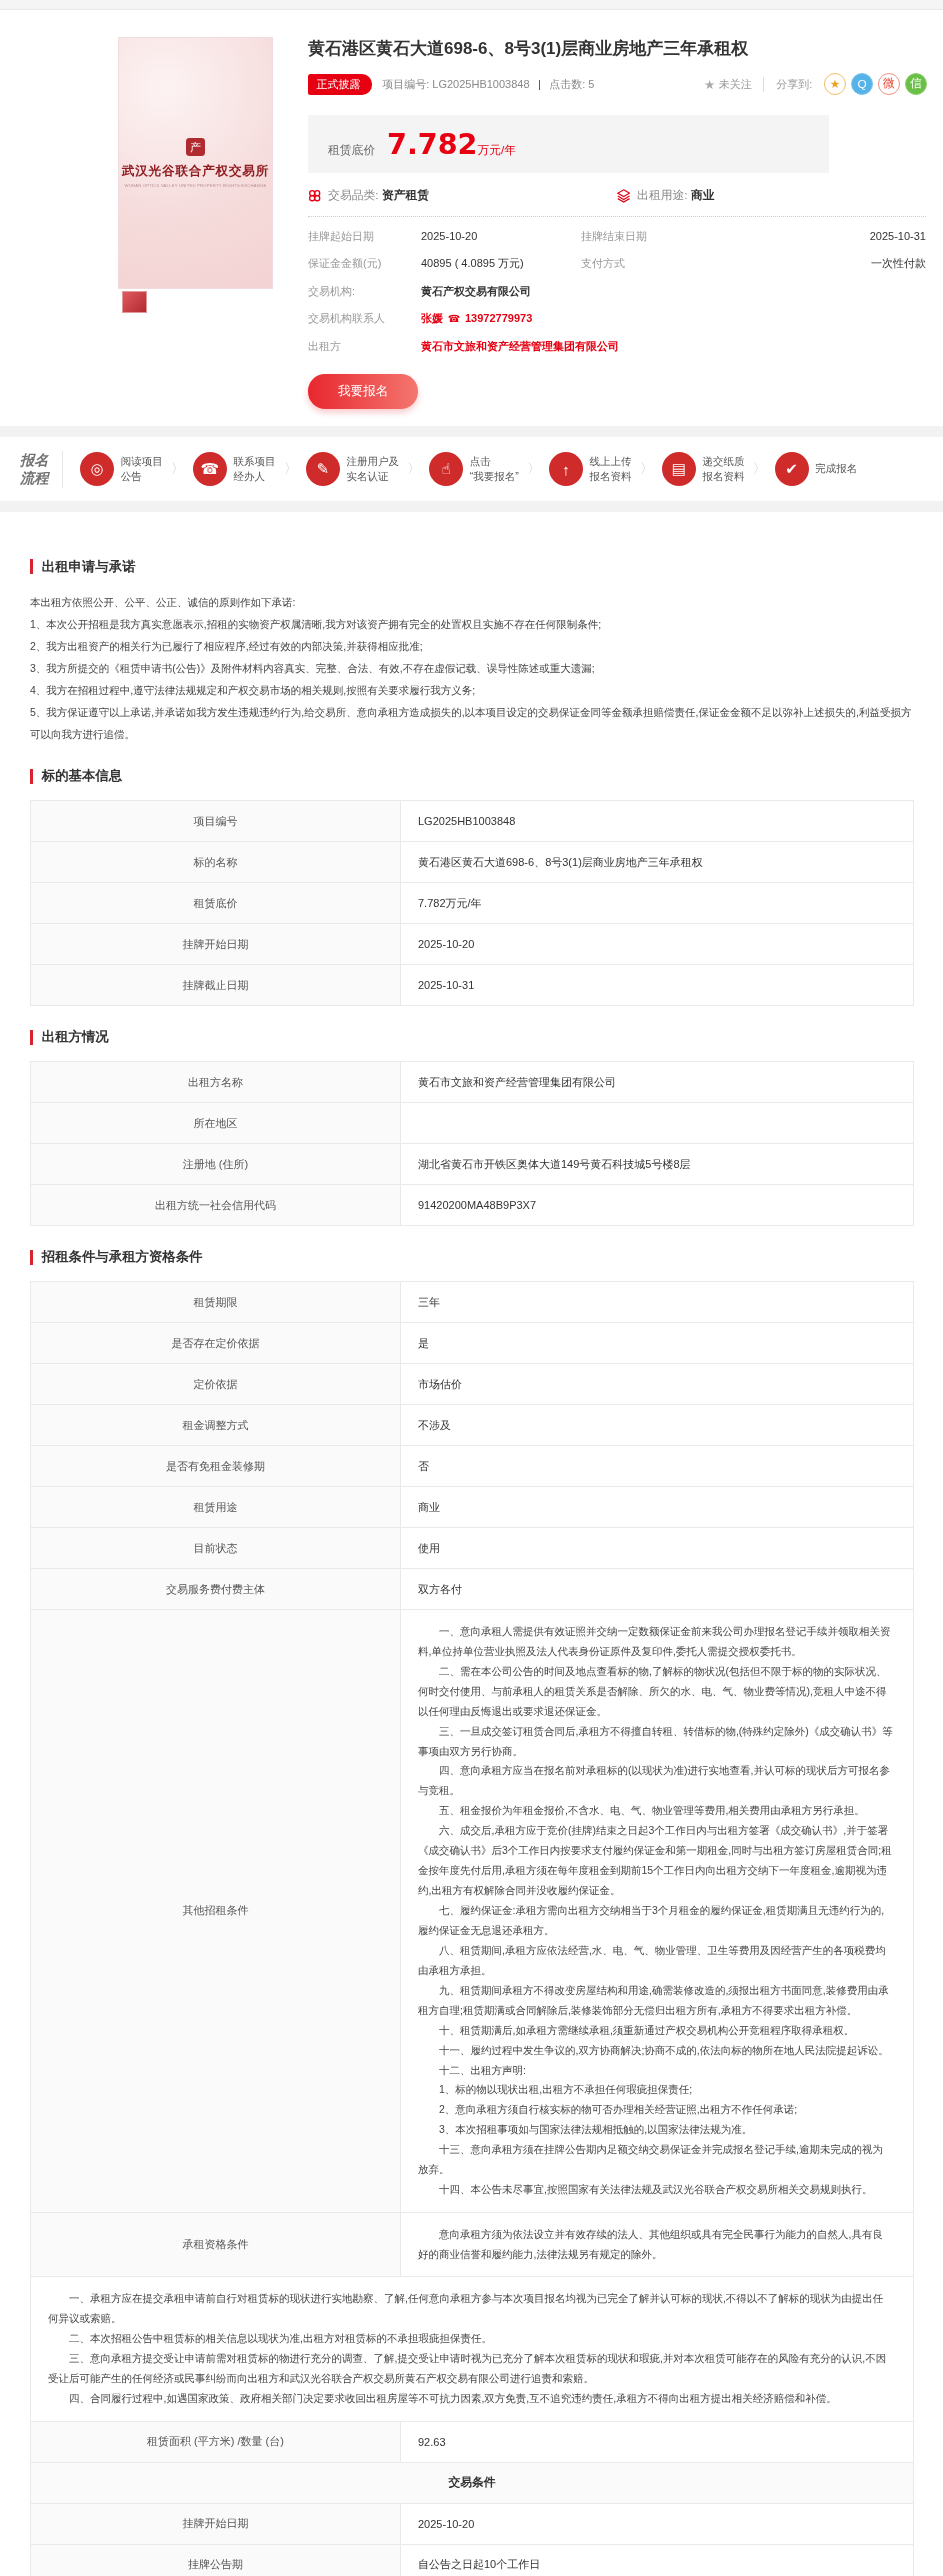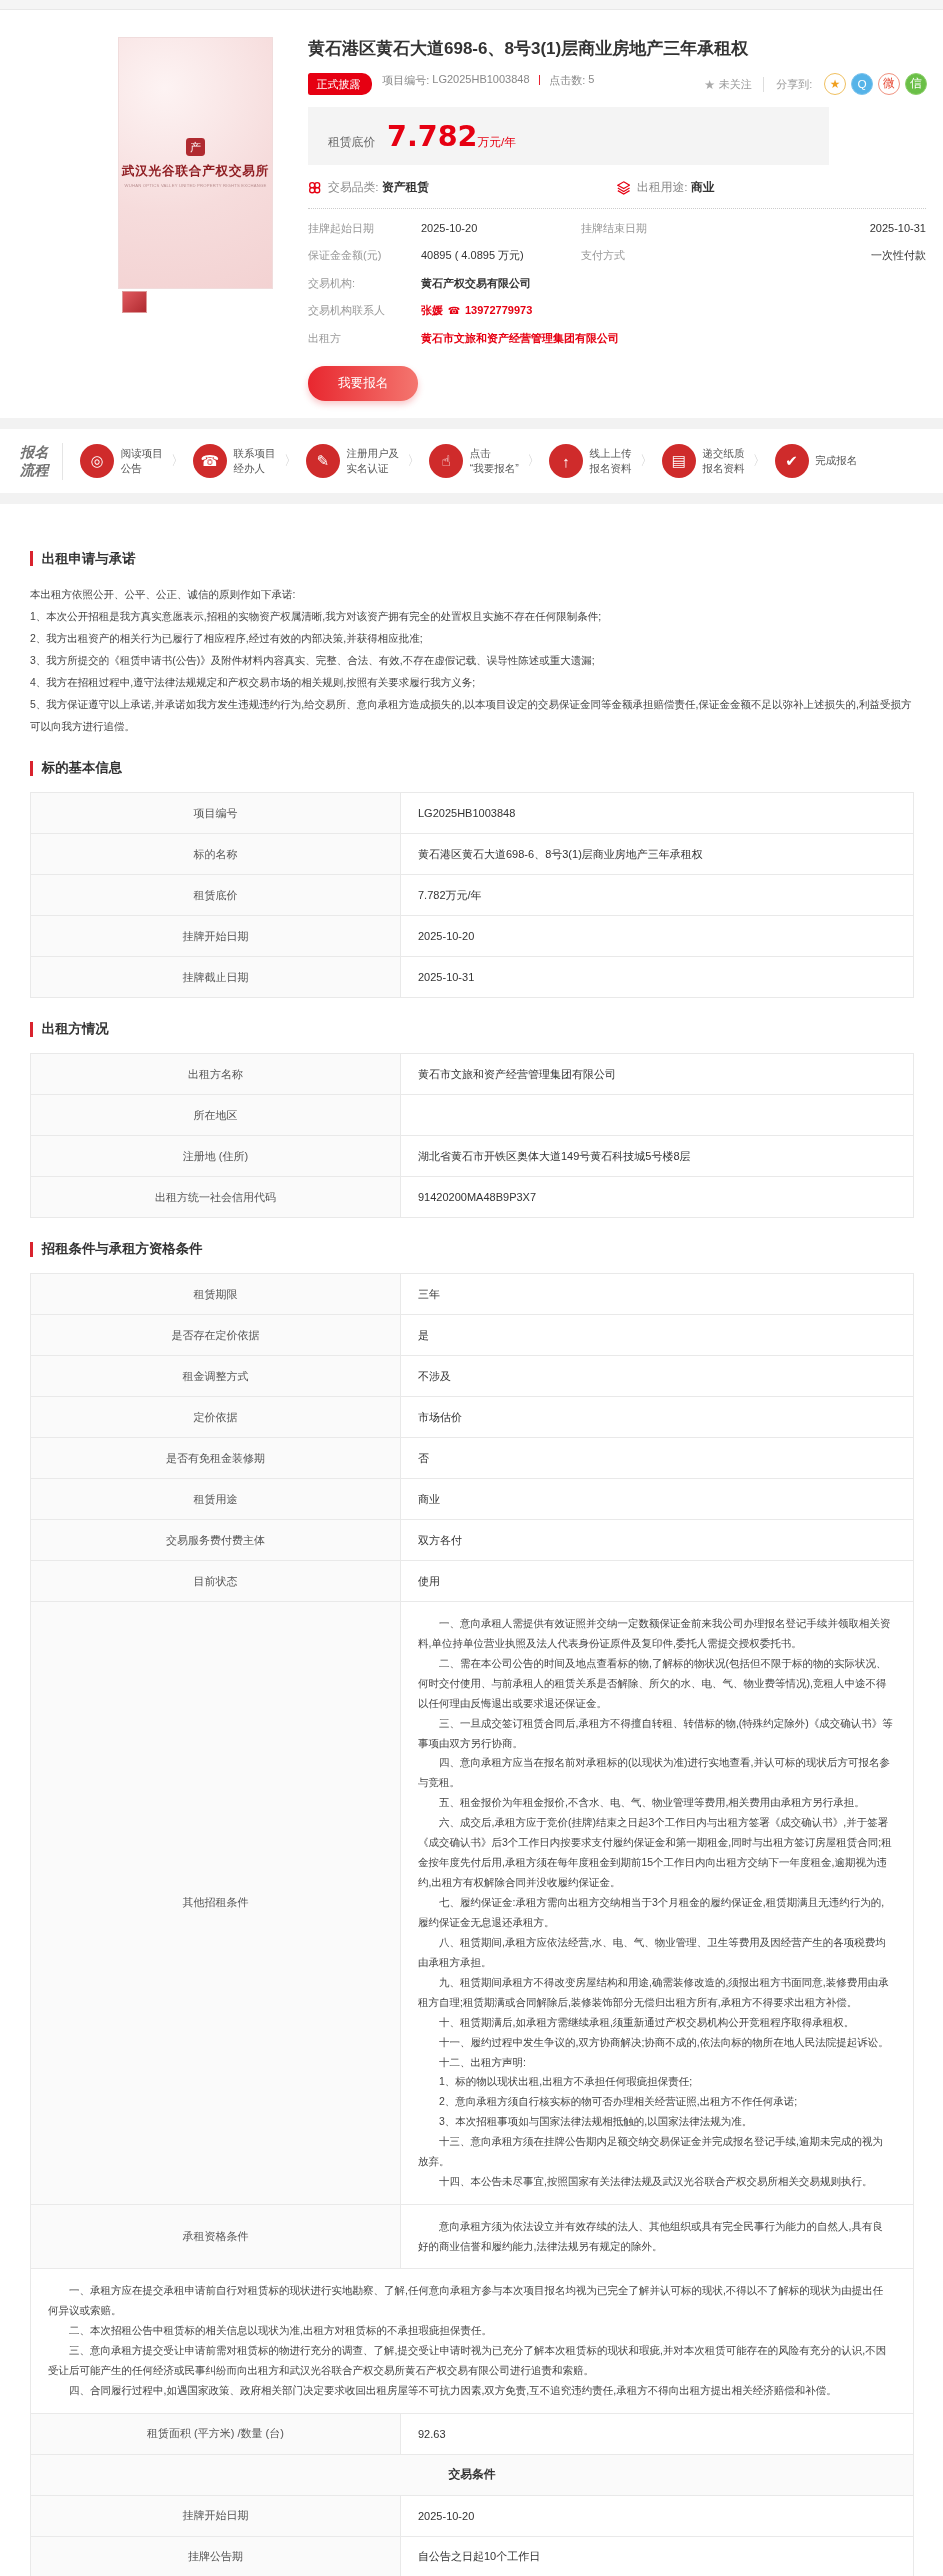--- a/index.html
+++ b/index.html
@@ -8,21 +8,21 @@
 
   
   .header { display:flex; padding:27px 17px 17px 118px; background:#fff; }
   .logo-card { width:155px; height:252px; background:radial-gradient(circle at 30% 20%, #fdf3f3 0%, #f6dcdc 55%, #f3d2d2 100%); border:0.8px solid #f0dcdc; display:flex; flex-direction:column; justify-content:center; align-items:center; position:relative; flex-shrink:0; }
   .logo-zh { color:#8f1d22; font-weight:bold; font-size:12.6px; letter-spacing:0.8px; text-align:center; }
   .logo-en { color:#b98f90; font-size:4.2px; margin-top:3.4px; text-align:center; letter-spacing:0.2px; }
   .logo-seal { width:18.5px; height:18.5px; border-radius:3.4px; background:#b02a30; color:#fff; font-size:11px; line-height:18.5px; text-align:center; margin-bottom:6.7px; }
   .thumb { position:absolute; left:3.4px; bottom:-25px; width:25px; height:22px; background:linear-gradient(135deg,#e05a5f,#b02a30); border:0.8px solid #d99; }
   .header-main { flex:1; padding-left:35px; }
   .h-title { font-size:17px; font-weight:bold; color:#333; margin-bottom:13.4px; }
-  .meta-row { display:flex; align-items:flex-start; font-size:11px; color:#888; margin-bottom:12px; }
+  .meta-row { display:flex; align-items:center; font-size:11px; color:#888; margin-bottom:20px; }
   .badge { background:#e60012; color:#fff; font-size:11px; padding:3.4px 11.8px 3.4px 8.4px; border-radius:2.5px 10px 10px 2.5px; margin-right:10px; }
   .meta-sep { color:#e60012; margin:0 8.4px; }
   .meta-right { margin-left:auto; display:flex; align-items:center; color:#999; }
   .star-icon { color:#aaa; margin-right:3.4px; font-size:12.6px; }
   .share-label { margin:0 6.7px 0 11.8px; color:#999; border-left:0.8px solid #ddd; padding-left:11.8px; }
   .share-ic { width:22px; height:22px; border-radius:50%; display:inline-flex; align-items:center; justify-content:center; font-size:11.8px; margin-left:5px; cursor:pointer; border:0.8px solid; background:#fff; }
   .ic-qzone { color:#f0a020; border-color:#f0c060; }
   .ic-qq { color:#fff; border-color:#7ec4ee; background:#55b3e8; }
   .ic-weibo { color:#e6442e; border-color:#f0927f; }
   .ic-wechat { color:#fff; border-color:#8ed06c; background:#6abf47; }
@@ -284,42 +284,42 @@
   <div class="tbl">
     <div class="tr">
         <div class="td-l">租赁期限</div>
         <div class="td-v">三年</div>
       </div>
     <div class="tr">
         <div class="td-l">是否存在定价依据</div>
         <div class="td-v">是</div>
       </div>
     <div class="tr">
+        <div class="td-l">定价依据</div>
+        <div class="td-v">市场估价</div>
+      </div>
+    <div class="tr">
         <div class="td-l">租金调整方式</div>
         <div class="td-v">不涉及</div>
       </div>
     <div class="tr">
-        <div class="td-l">定价依据</div>
-        <div class="td-v">市场估价</div>
-      </div>
-    <div class="tr">
         <div class="td-l">是否有免租金装修期</div>
         <div class="td-v">否</div>
       </div>
     <div class="tr">
         <div class="td-l">租赁用途</div>
         <div class="td-v">商业</div>
       </div>
     <div class="tr">
+        <div class="td-l">目前状态</div>
+        <div class="td-v">使用</div>
+      </div>
+    <div class="tr">
         <div class="td-l">交易服务费付费主体</div>
         <div class="td-v">双方各付</div>
-      </div>
-    <div class="tr">
-        <div class="td-l">目前状态</div>
-        <div class="td-v">使用</div>
       </div>
 
     <div class="tr">
       <div class="td-l">其他招租条件</div>
       <div class="td-v longtext">
         <p>一、意向承租人需提供有效证照并交纳一定数额保证金前来我公司办理报名登记手续并领取相关资料,单位持单位营业执照及法人代表身份证原件及复印件,委托人需提交授权委托书。</p>
           <p>二、需在本公司公告的时间及地点查看标的物,了解标的物状况(包括但不限于标的物的实际状况、何时交付使用、与前承租人的租赁关系是否解除、所欠的水、电、气、物业费等情况),竞租人中途不得以任何理由反悔退出或要求退还保证金。</p>
           <p>三、一旦成交签订租赁合同后,承租方不得擅自转租、转借标的物,(特殊约定除外)《成交确认书》等事项由双方另行协商。</p>
         <p>四、意向承租方应当在报名前对承租标的(以现状为准)进行实地查看,并认可标的现状后方可报名参与竞租。</p>
           <p>五、租金报价为年租金报价,不含水、电、气、物业管理等费用,相关费用由承租方另行承担。</p>

